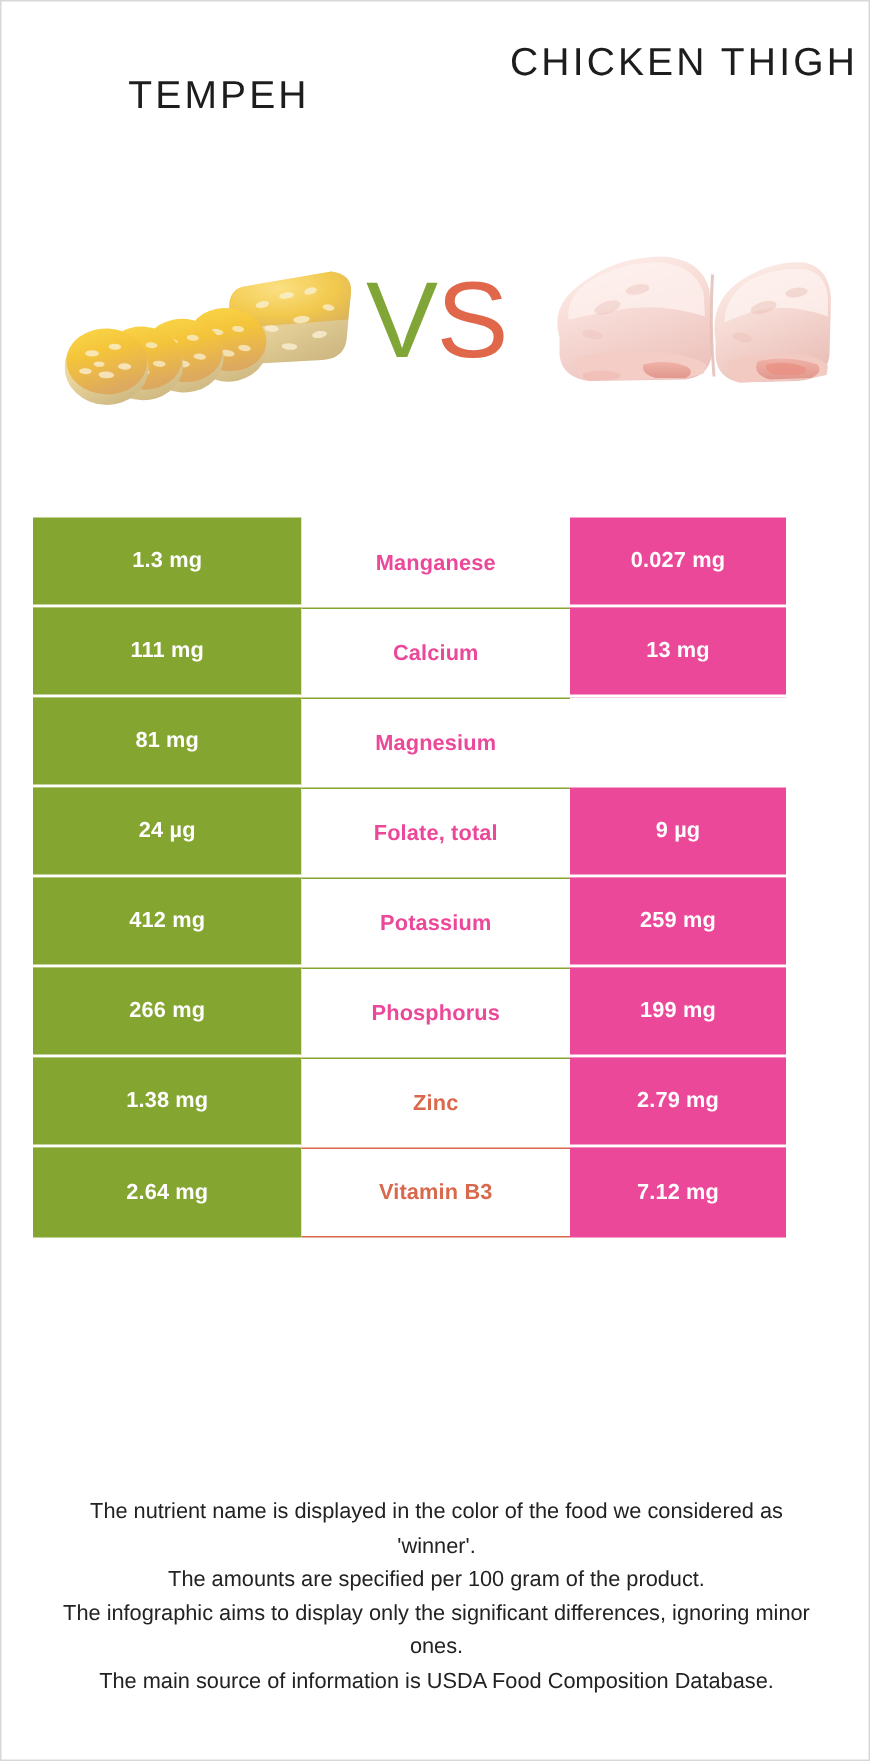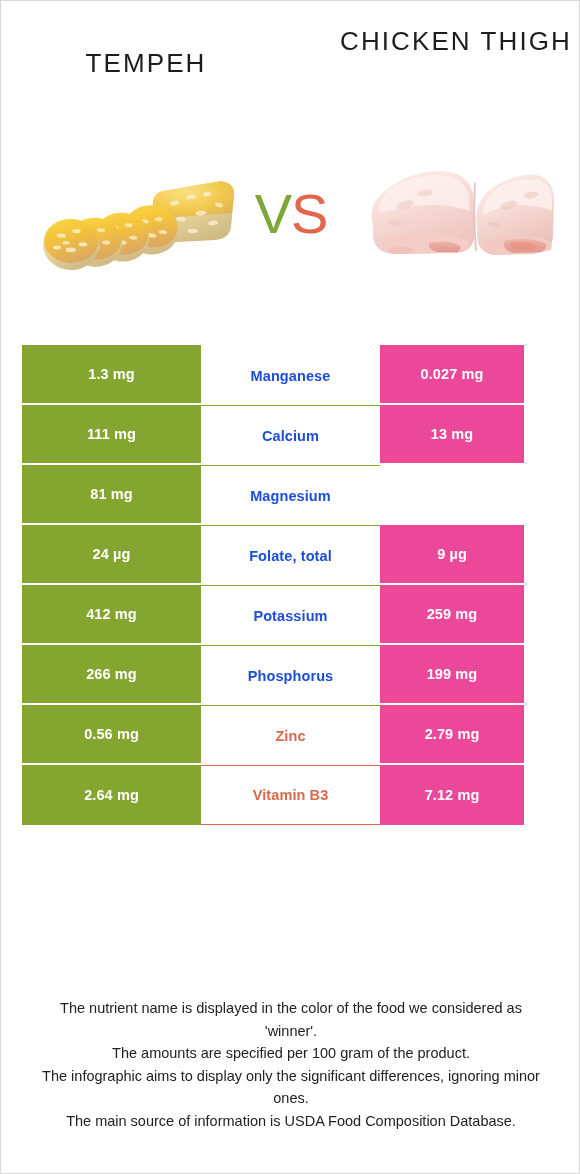--- a/index.html
+++ b/index.html
@@ -51,21 +51,21 @@
     top: 22px;
     width: 240px;
   }
 
   .vs {
     position: absolute;
     left: 236px;
     top: 178px;
     width: 108px;
     height: 70px;
-    font-size: 56px;
+    font-size: 72px;
     font-weight: 400;
     line-height: 70px;
     letter-spacing: -1px;
     text-align: center;
     font-family: "Liberation Sans", sans-serif;
   }
   .vs .v { color: #7fa637; }
   .vs .s { color: #e0674a; }
 
   
@@ -114,21 +114,21 @@
     width: 179px;
     background: #ffffff;
     font-weight: 700;
     font-size: 14.5px;
     box-sizing: border-box;
   }
   .cell.mid.sep-green { border-top: 1px solid #85a531; }
   .cell.mid.sep-orange { border-top: 1px solid #d9684d; }
   .cell.mid.sep-none { border-top: 1px solid transparent; }
   .cell.mid.last-orange { border-bottom: 1px solid #d9684d; }
-  .cell.mid.win-green { color: #1d4ed8; }
+  .cell.mid.win-green { color: #ec4899; }
   .cell.mid.win-orange { color: #d9684d; }
 
   .row:last-child .cell.left,
   .row:last-child .cell.right { border-bottom: none; }
 
   
   .footer {
     position: absolute;
     left: 30px;
     top: 996px;
@@ -319,21 +319,21 @@
       <div class="cell right">259 mg</div>
     </div>
 
     <div class="row">
       <div class="cell left">266 mg</div>
       <div class="cell mid sep-green win-green">Phosphorus</div>
       <div class="cell right">199 mg</div>
     </div>
 
     <div class="row">
-      <div class="cell left">0.56 mg</div>
+      <div class="cell left">1.38 mg</div>
       <div class="cell mid sep-green win-orange">Zinc</div>
       <div class="cell right">2.79 mg</div>
     </div>
 
     <div class="row">
       <div class="cell left">2.64 mg</div>
       <div class="cell mid sep-orange last-orange win-orange">Vitamin B3</div>
       <div class="cell right">7.12 mg</div>
     </div>
 

